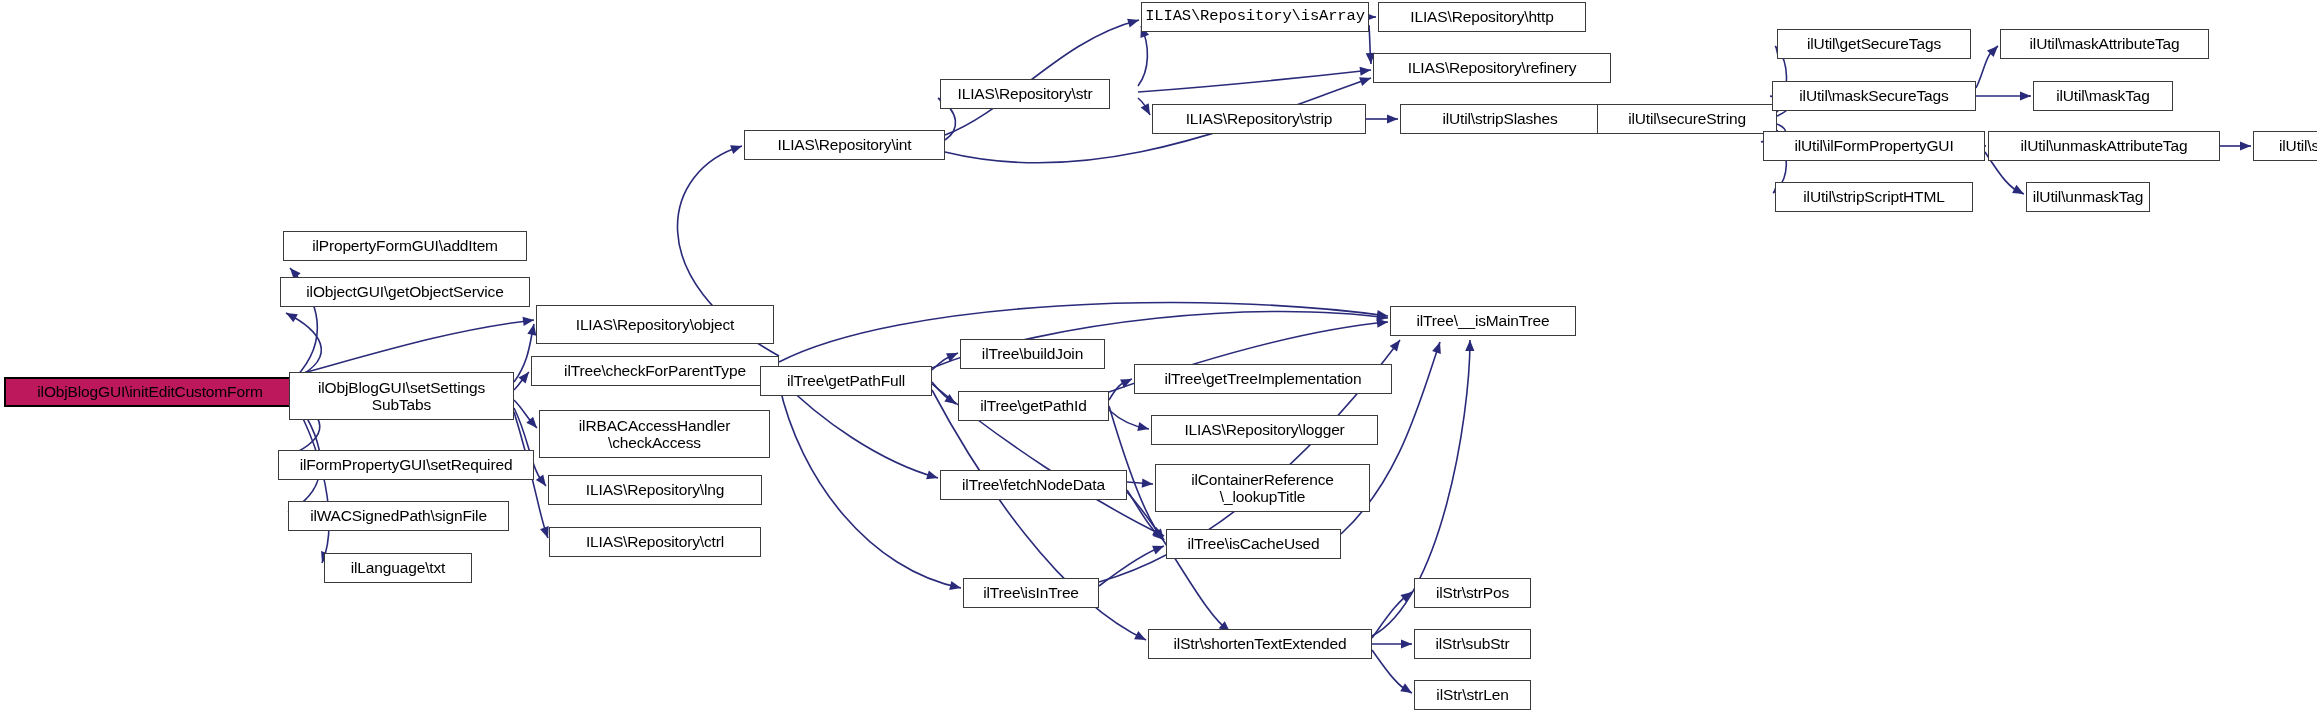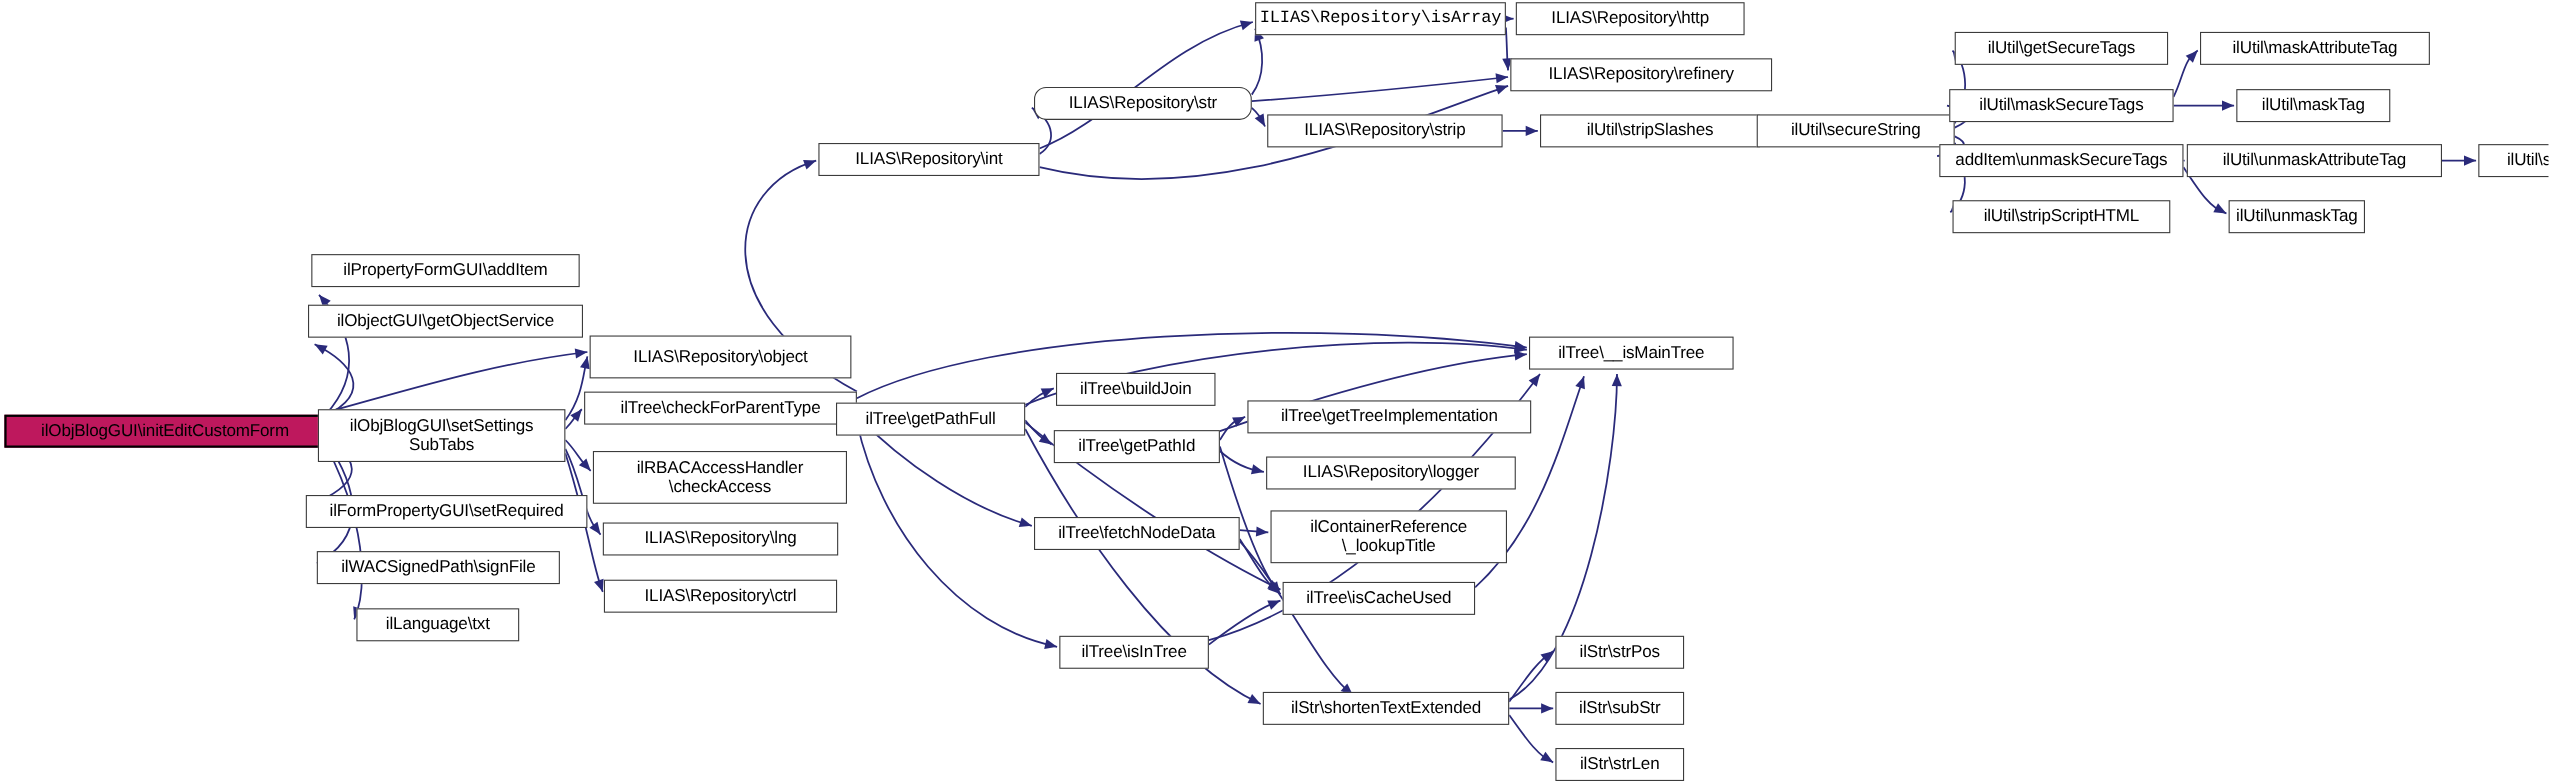--- a/index.html
+++ b/index.html
@@ -165,30 +165,30 @@
       <div class="node" style="left: 278px; top: 450px; width: 256px; height: 30px;"><span class="lbl">ilFormPropertyGUI\setRequired</span></div>
       <div class="node" style="left: 288px; top: 501px; width: 221px; height: 30px;"><span class="lbl">ilWACSignedPath\signFile</span></div>
       <div class="node" style="left: 324px; top: 553px; width: 148px; height: 30px;"><span class="lbl">ilLanguage\txt</span></div>
       <div class="node" style="left: 536px; top: 305px; width: 238px; height: 39px;"><span class="lbl">ILIAS\Repository\object</span></div>
       <div class="node" style="left: 531px; top: 356px; width: 248px; height: 30px;"><span class="lbl">ilTree\checkForParentType</span></div>
       <div class="node" style="left: 539px; top: 410px; width: 231px; height: 48px;"><span class="lbl">ilRBACAccessHandler
 \checkAccess</span></div>
       <div class="node" style="left: 548px; top: 475px; width: 214px; height: 30px;"><span class="lbl">ILIAS\Repository\lng</span></div>
       <div class="node" style="left: 549px; top: 527px; width: 212px; height: 30px;"><span class="lbl">ILIAS\Repository\ctrl</span></div>
       <div class="node" style="left: 744px; top: 130px; width: 201px; height: 30px;"><span class="lbl">ILIAS\Repository\int</span></div>
-      <div class="node" style="left: 940px; top: 79px; width: 198px; height: 30px; border-radius: 11px;"><span class="lbl">ILIAS\Repository\str</span></div>
+      <div class="node" style="left: 940px; top: 79px; width: 170px; height: 30px;"><span class="lbl">ILIAS\Repository\str</span></div>
       <div class="node" style="left: 1141px; top: 2px; width: 228px; height: 30px; font-family: Liberation Mono, monospace;"><span class="lbl">ILIAS\Repository\isArray</span></div>
       <div class="node" style="left: 1152px; top: 104px; width: 214px; height: 30px;"><span class="lbl">ILIAS\Repository\strip</span></div>
       <div class="node" style="left: 1378px; top: 2px; width: 208px; height: 30px;"><span class="lbl">ILIAS\Repository\http</span></div>
       <div class="node" style="left: 1373px; top: 53px; width: 238px; height: 30px;"><span class="lbl">ILIAS\Repository\refinery</span></div>
       <div class="node" style="left: 1400px; top: 104px; width: 200px; height: 30px;"><span class="lbl">ilUtil\stripSlashes</span></div>
       <div class="node" style="left: 1597px; top: 104px; width: 180px; height: 30px;"><span class="lbl">ilUtil\secureString</span></div>
       <div class="node" style="left: 1777px; top: 29px; width: 194px; height: 30px;"><span class="lbl">ilUtil\getSecureTags</span></div>
       <div class="node" style="left: 1772px; top: 81px; width: 204px; height: 30px;"><span class="lbl">ilUtil\maskSecureTags</span></div>
-      <div class="node" style="left: 1763px; top: 131px; width: 222px; height: 30px;"><span class="lbl">addItem\unmaskSecureTags</span></div>
+      <div class="node" style="left: 1763px; top: 131px; width: 222px; height: 30px;"><span class="lbl">ilUtil\ilFormPropertyGUI</span></div>
       <div class="node" style="left: 1775px; top: 182px; width: 198px; height: 30px;"><span class="lbl">ilUtil\stripScriptHTML</span></div>
       <div class="node" style="left: 2000px; top: 29px; width: 209px; height: 30px;"><span class="lbl">ilUtil\maskAttributeTag</span></div>
       <div class="node" style="left: 2033px; top: 81px; width: 140px; height: 30px;"><span class="lbl">ilUtil\maskTag</span></div>
       <div class="node" style="left: 1988px; top: 131px; width: 232px; height: 30px;"><span class="lbl">ilUtil\unmaskAttributeTag</span></div>
       <div class="node" style="left: 2026px; top: 182px; width: 124px; height: 30px;"><span class="lbl">ilUtil\unmaskTag</span></div>
       <div class="node" style="left: 2253px; top: 131px; width: 158px; height: 30px;"><span class="lbl">ilUtil\secureLink</span></div>
       <div class="node" style="left: 1390px; top: 306px; width: 186px; height: 30px;"><span class="lbl">ilTree\__isMainTree</span></div>
       <div class="node" style="left: 760px; top: 366px; width: 172px; height: 30px;"><span class="lbl">ilTree\getPathFull</span></div>
       <div class="node" style="left: 960px; top: 339px; width: 145px; height: 30px;"><span class="lbl">ilTree\buildJoin</span></div>
       <div class="node" style="left: 958px; top: 391px; width: 151px; height: 30px;"><span class="lbl">ilTree\getPathId</span></div>

